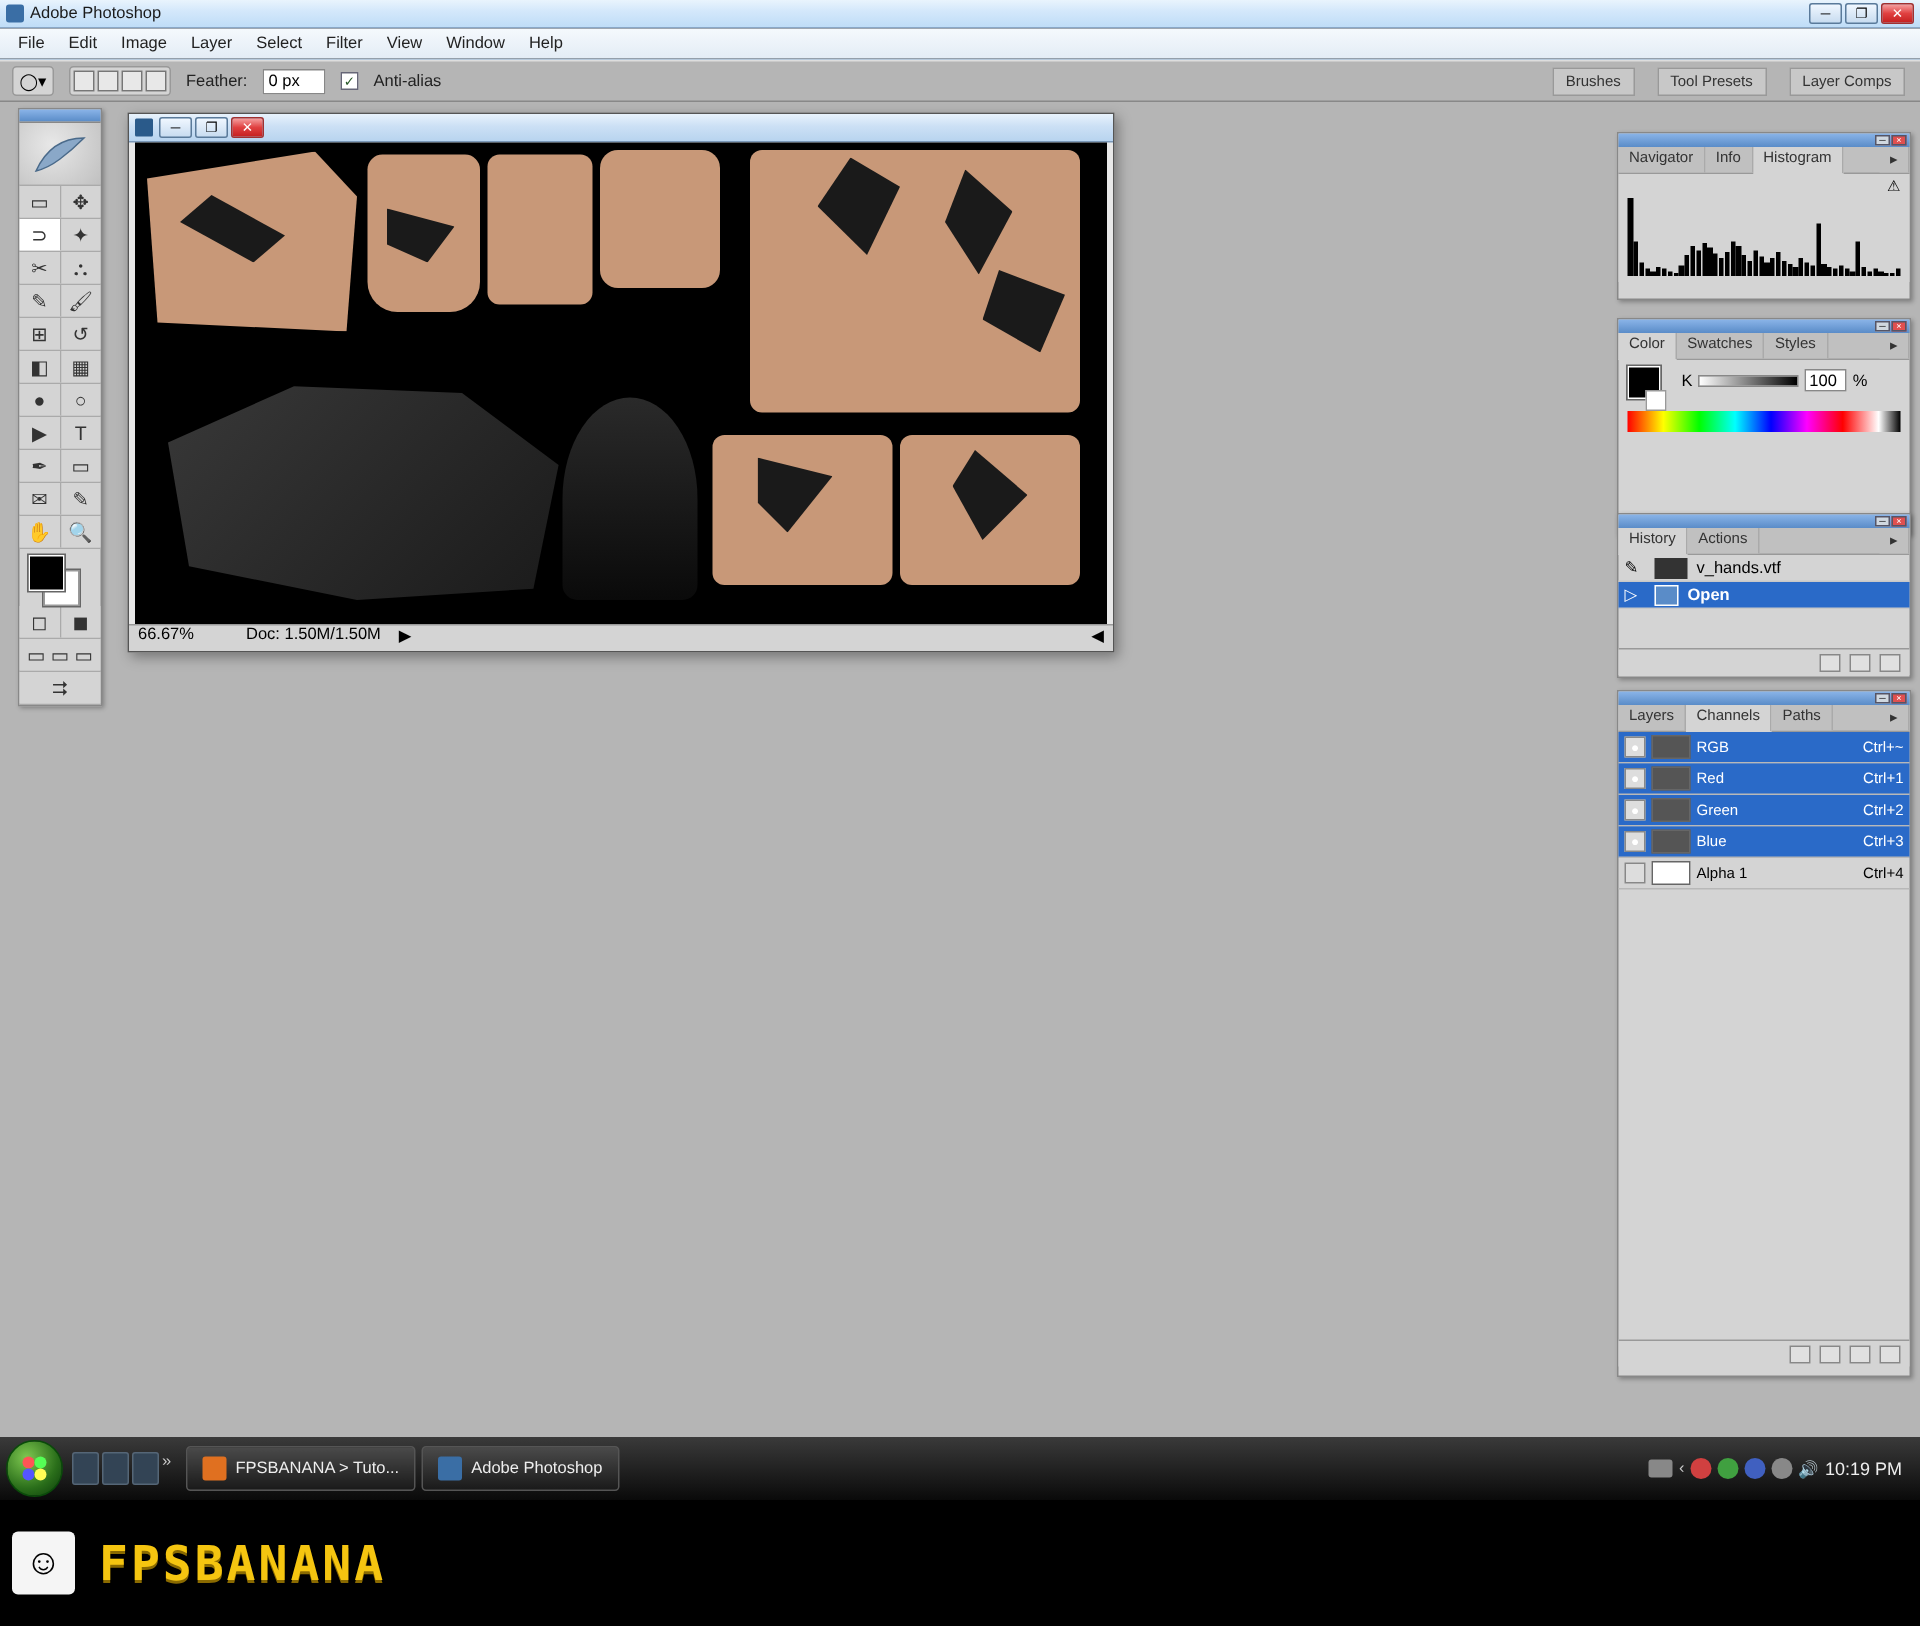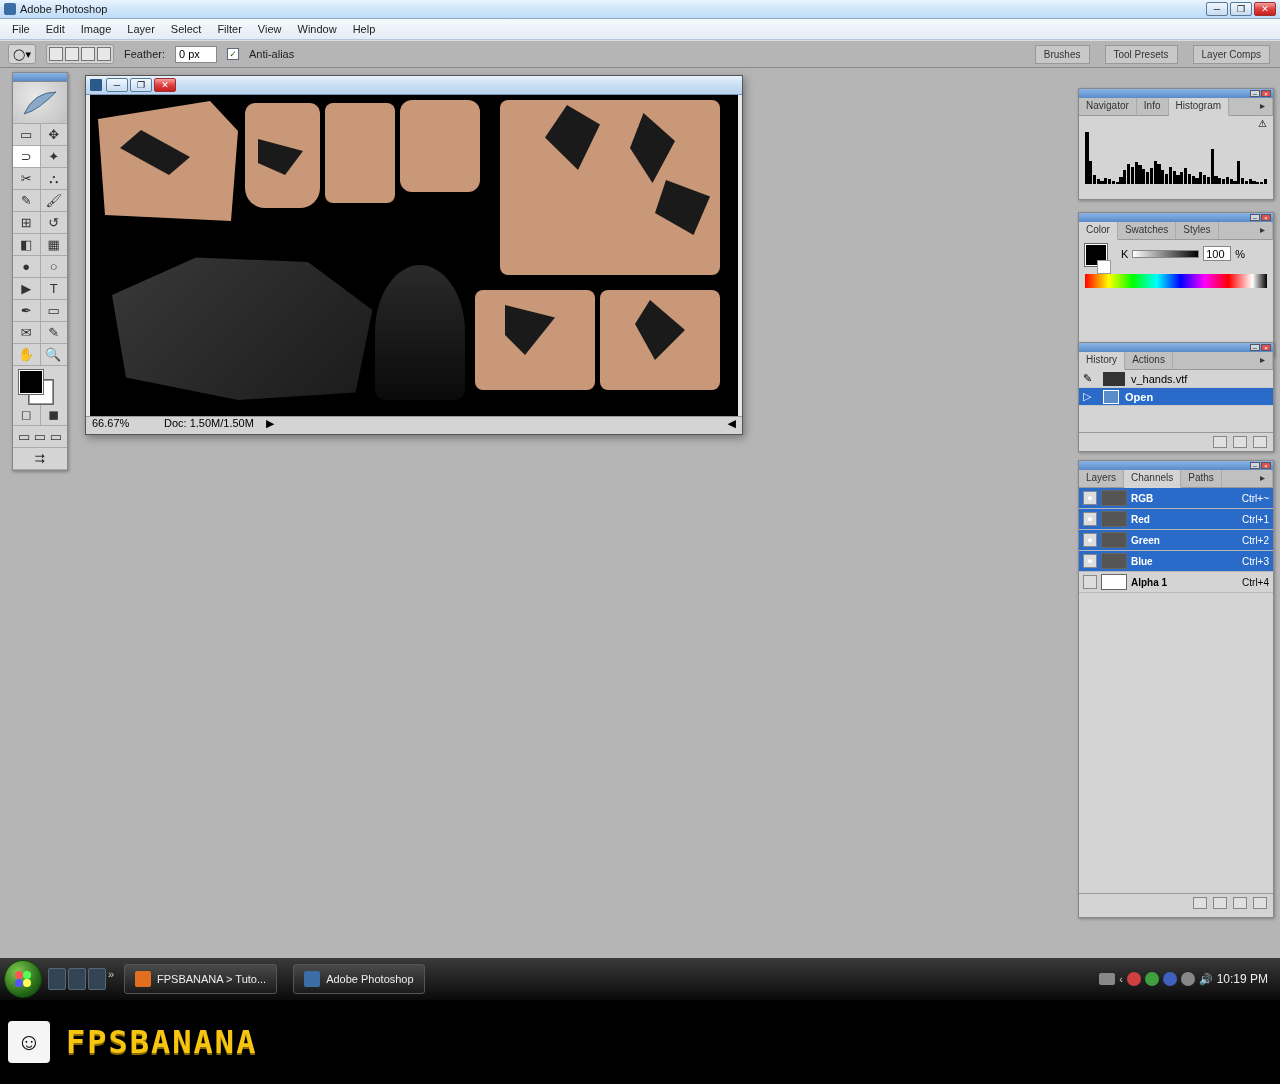--- a/index.html
+++ b/index.html
@@ -57,30 +57,30 @@
 .color-k input{width:28px;height:15px;border:1px solid #888;text-align:left;padding:0 2px}
 .color-spec{height:14px;background:linear-gradient(90deg,#f00,#ff0,#0f0,#0ff,#00f,#f0f,#f00,#fff 92%,#000);margin:30px 2px 2px}
 .hist-row{display:flex;align-items:center;height:18px;padding:0 4px;gap:6px;border-bottom:1px solid #c8c8c8}
 .hist-row.sel{background:#2a6ac8;color:#fff}
 .hist-thumb{width:22px;height:14px;background:#333}
 .hist-ico{width:16px;height:14px;background:#5a8cc8;border:1px solid #fff}
 .chan-row{display:flex;align-items:center;height:21px;padding:0 4px;gap:4px;border-bottom:1px solid #b8b8b8}
 .chan-row.sel{background:#2a6ac8;color:#fff}
 .chan-eye{width:14px;height:14px;border:1px solid #888;background:#ddd;display:flex;align-items:center;justify-content:center;font-size:9px}
 .chan-th{width:26px;height:16px;border:1px solid #666;background:#555}
-.chan-row .nm{flex:1;font-size:10px;font-weight:bold}
+.chan-row .nm{flex:1;font-size:10px;font-weight:normal}
 .chan-row .sc{font-size:10px}
 .pal-foot{height:18px;background:#d4d4d4;border-top:1px solid #999;display:flex;justify-content:flex-end;align-items:center;gap:6px;padding:0 6px}
 .pal-foot span{width:14px;height:12px;border:1px solid #888;background:#e0e0e0}
 .taskbar{position:absolute;bottom:84px;left:0;right:0;height:42px;background:linear-gradient(#3a3a3a,#0a0a0a);display:flex;align-items:center;padding:0 4px}
 .start{width:38px;height:38px;border-radius:50%;background:radial-gradient(circle at 35% 30%,#7ec850,#2a6e1a 60%,#0a3a0a);border:1px solid #0a4a0a;display:flex;align-items:center;justify-content:center}
 .start svg{width:20px;height:20px}
 .ql{display:flex;gap:2px;margin:0 6px}
 .ql span{width:18px;height:22px;background:#334455;border:1px solid #556677;border-radius:2px}
-.tbtn{height:30px;padding:14px 10px;background:linear-gradient(#4a4a4a,#1a1a1a);border:1px solid #555;border-radius:3px;display:flex;align-items:center;gap:6px;color:#eee;margin-right:16px;font-size:12px}
+.tbtn{height:30px;padding:14px 10px;background:linear-gradient(#4a4a4a,#1a1a1a);border:1px solid #555;border-radius:3px;display:flex;align-items:center;gap:6px;color:#eee;margin-right:4px;font-size:12px}
 .tbtn .ti{width:16px;height:16px;background:#3a6ea5;border-radius:2px}
 .tray{margin-left:auto;display:flex;align-items:center;gap:4px;color:#eee;padding-right:8px}
 .tray .ti{width:14px;height:14px;border-radius:50%}
 .clock{font-size:12px}
 .footer{position:absolute;bottom:0;left:0;right:0;height:84px;background:#000;display:flex;align-items:center;padding:0 8px;gap:16px}
 .footer .avatar{width:42px;height:42px;background:#f5f5f5;border-radius:4px;display:flex;align-items:center;justify-content:center;font-size:24px}
 .footer .brand{font-family:monospace;font-size:32px;font-weight:bold;color:#f5c510;letter-spacing:2px;text-shadow:0 2px 0 #8a6a00}
 .dock-tabs{position:absolute;top:45px;right:10px;display:flex;gap:15px}
 .dock-tabs span{padding:3px 8px;background:#c8c8c8;border:1px solid #999;font-size:10px;color:#333}
 </style>

